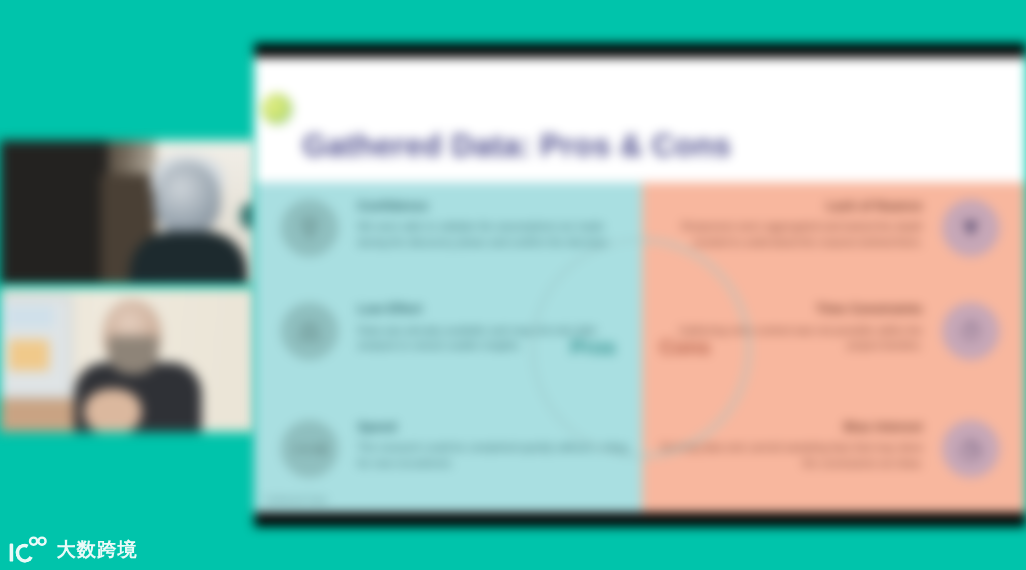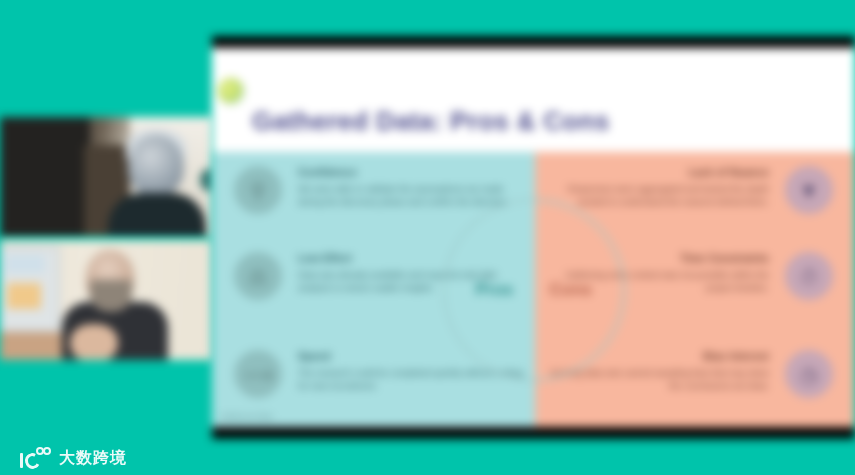--- a/index.html
+++ b/index.html
@@ -204,21 +204,21 @@
   .panel-cons .row-head { color: #6d3b2c; }
   .panel-cons .row-body { color: #7b4536; }
 
   #slide-footnote {
     position: absolute; left: 8px; bottom: 6px;
     font-size: 8px; color: #5e8e90;
   }
 
   
   #watermark {
-    position: absolute; left: 20px; bottom: 6px;
+    position: absolute; left: 8px; bottom: 6px;
     display: flex; align-items: center; gap: 7px;
     opacity: .92;
   }
   #wm-logo { position: relative; width: 32px; height: 22px; }
   #wm-logo .wm-i {
     position: absolute; left: 0; bottom: 1px;
     width: 3px; height: 15px; background: #ffffff; border-radius: 1px;
   }
   #wm-logo .wm-c {
     position: absolute; left: 5px; bottom: 0;

